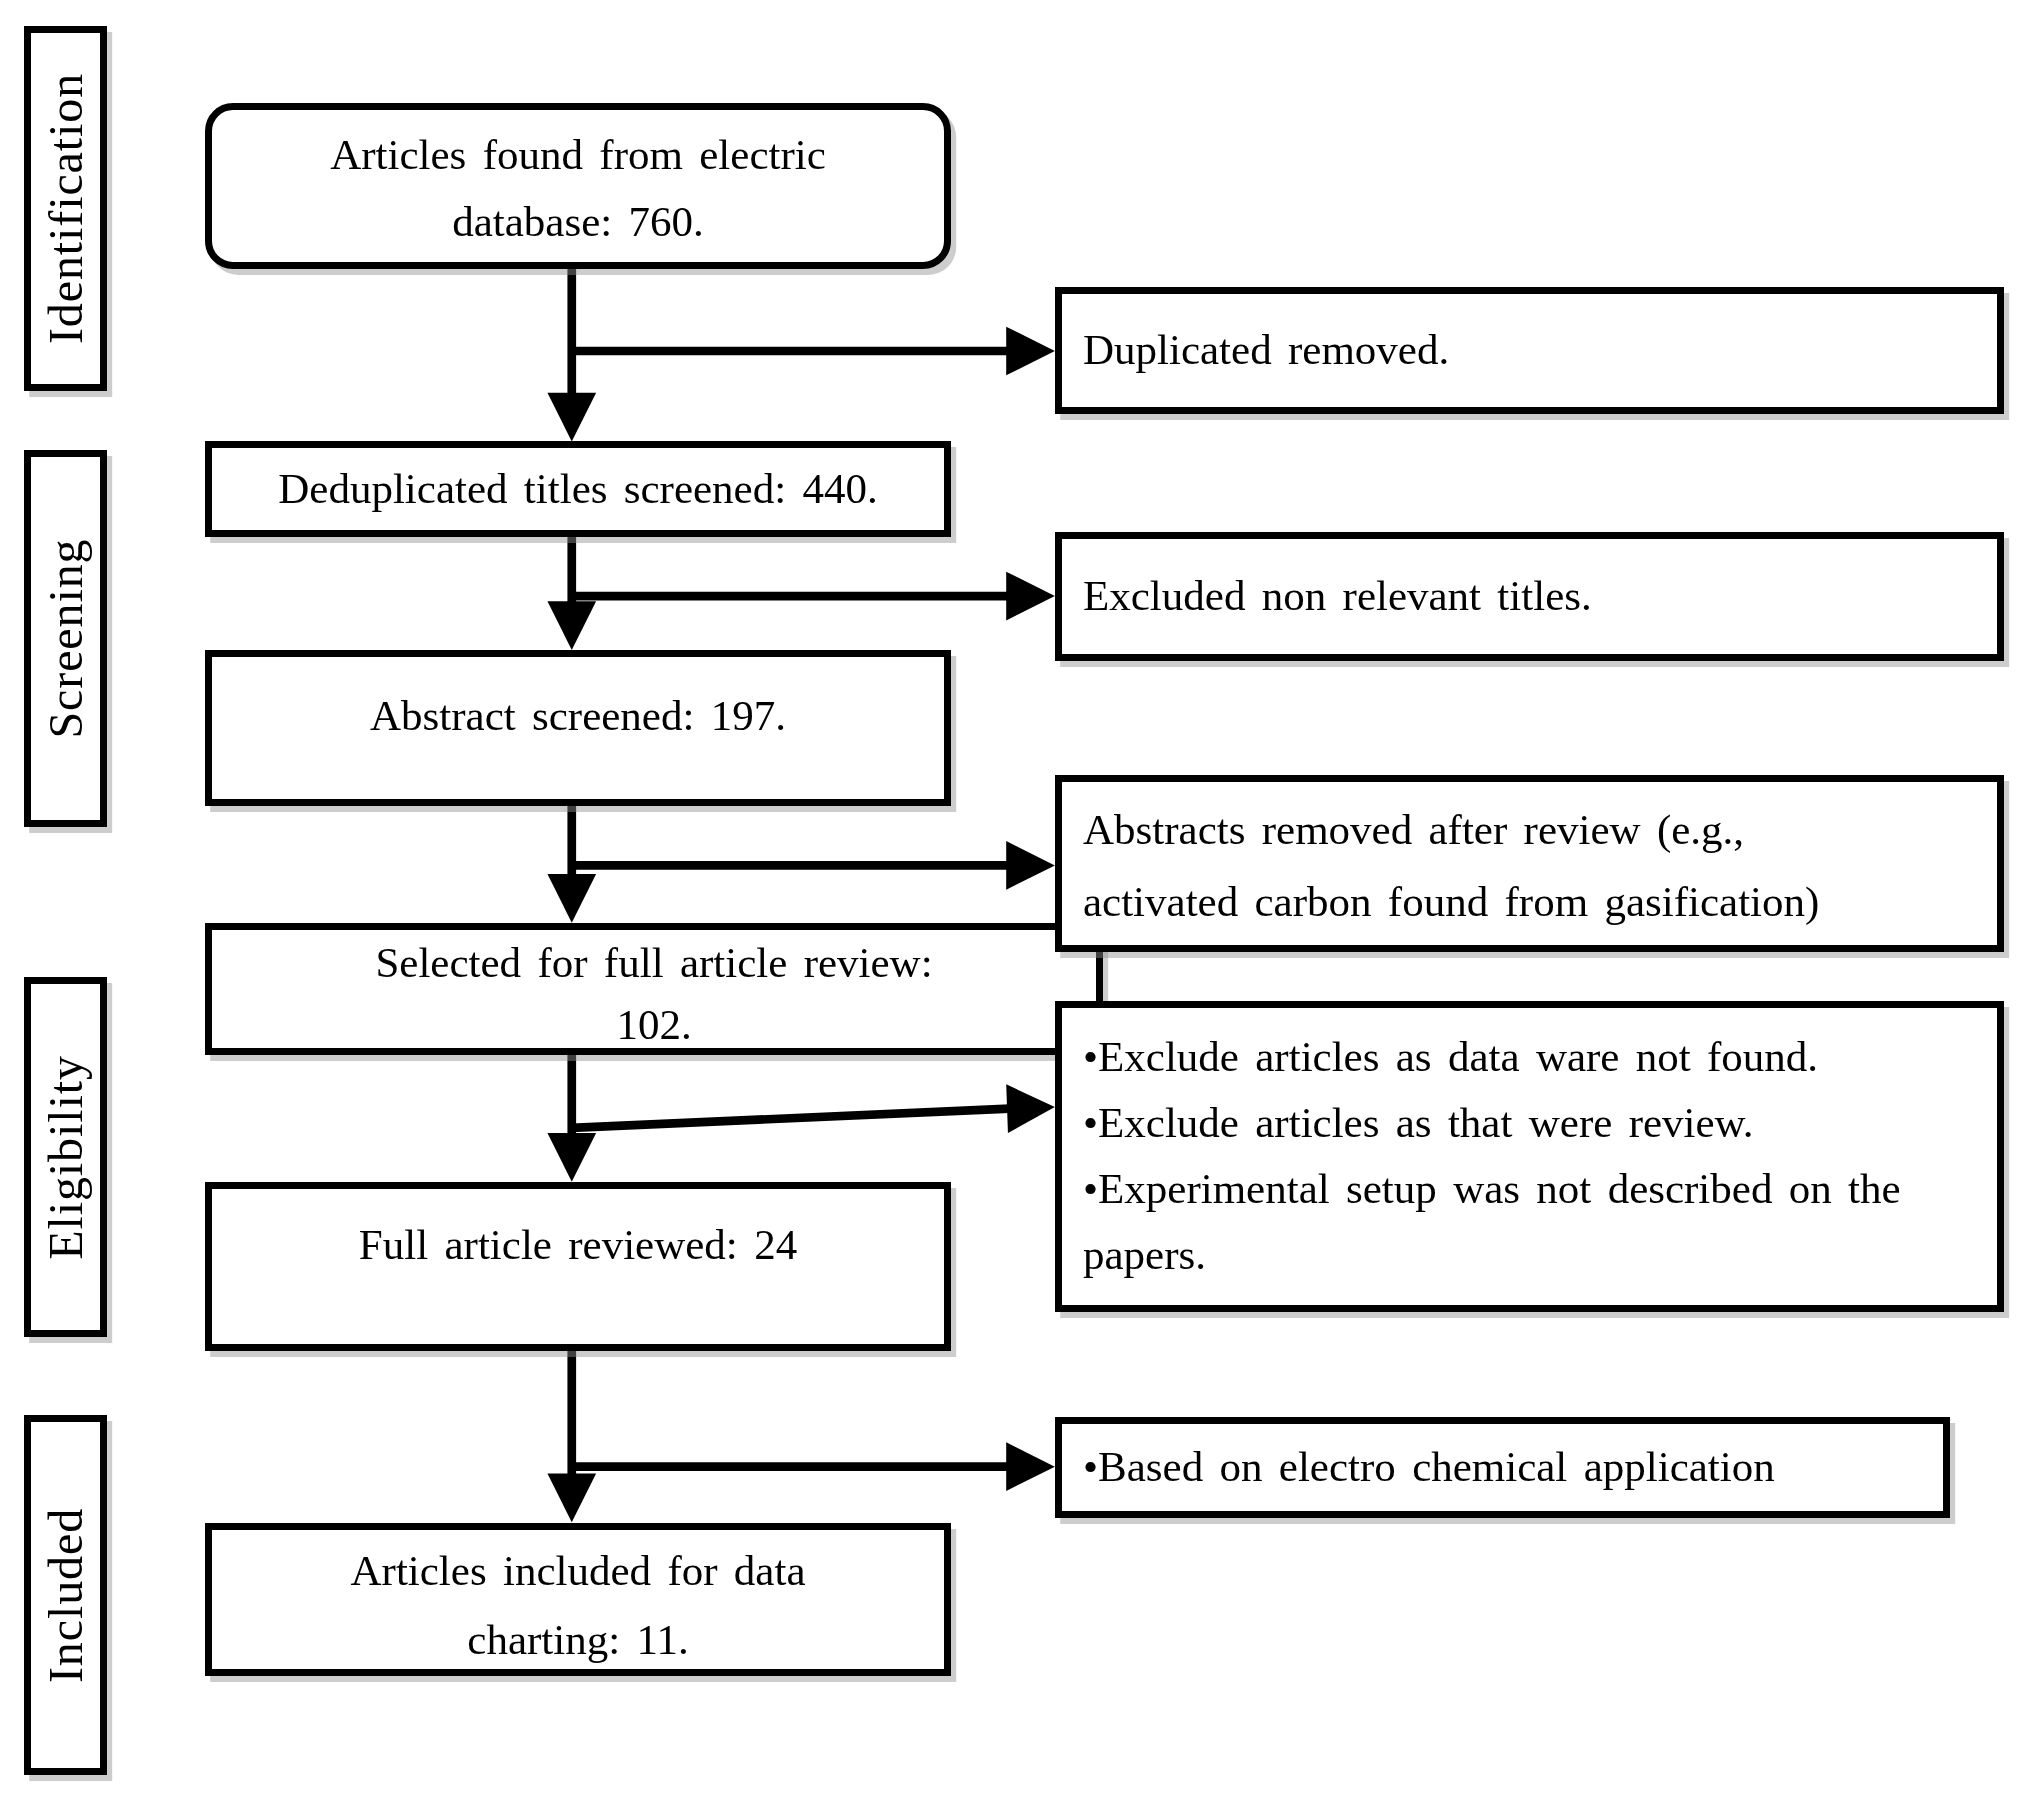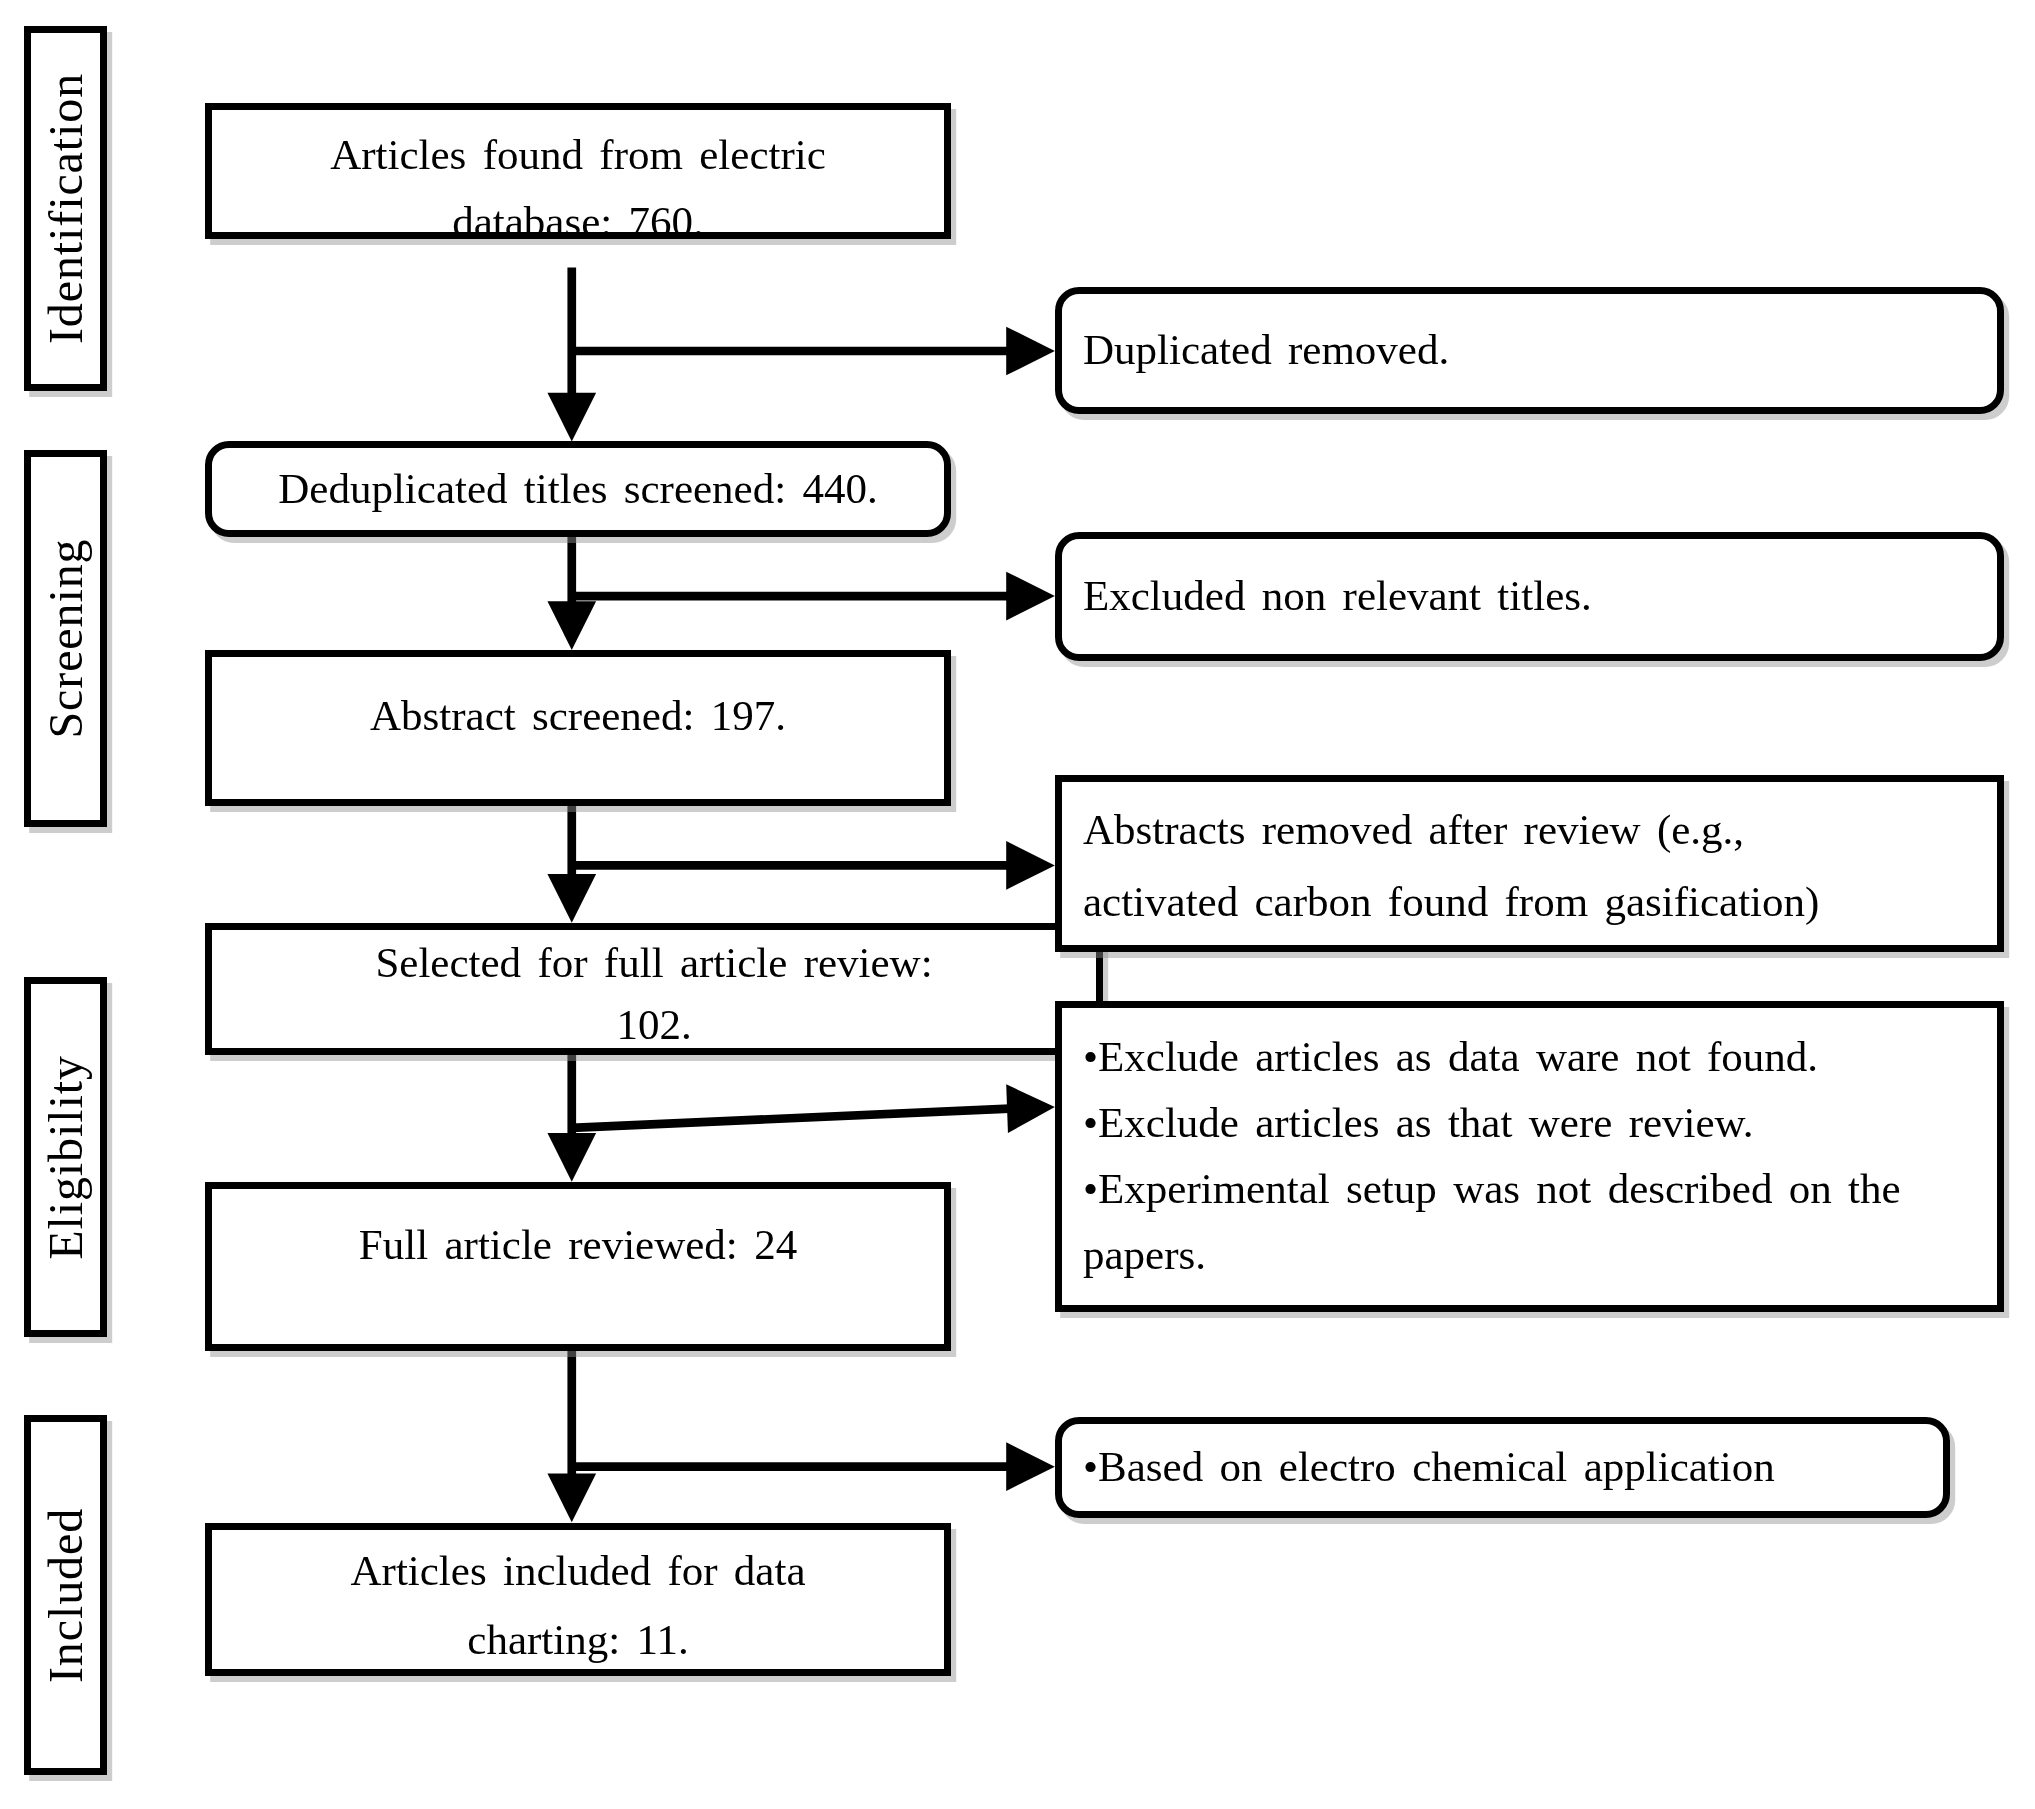--- a/index.html
+++ b/index.html
@@ -46,21 +46,20 @@
   .flow-text {
     font-size: 43px;
     word-spacing: 0.13em;
     line-height: 1.55;
   }
   .center-text { text-align: center; }
   .vcenter {
     display: flex;
     flex-direction: column;
     justify-content: center;
-    border-radius: 24px;
   }
   .side-pad { padding-left: 21px; padding-right: 12px; }
 </style>
 </head>
 <body>
 
 <div class="canvas">
 
   <svg class="arrows-layer" viewBox="0 0 2342 2082">
 
@@ -113,21 +112,21 @@
   <div class="box stage-box" style="left:24px; top:450px; width:83px; height:377px;">
     <span class="vtext">Screening</span>
   </div>
   <div class="box stage-box" style="left:24px; top:977px; width:83px; height:360px;">
     <span class="vtext">Eligibility</span>
   </div>
   <div class="box stage-box" style="left:24px; top:1415px; width:83px; height:360px;">
     <span class="vtext">Included</span>
   </div>
 
-  <div class="box flow-text center-text" style="left:205px; top:103px; width:746px; height:136px; padding-top:12px;">
+  <div class="box flow-text center-text" style="left:205px; top:103px; width:746px; height:166px; padding-top:12px;border-radius:28px;">
     <div>Articles found from electric</div>
     <div>database: 760.</div>
   </div>
 
   <div class="box flow-text center-text vcenter" style="left:205px; top:441px; width:746px; height:96px;">
     <div>Deduplicated titles screened: 440.</div>
   </div>
 
   <div class="box flow-text center-text" style="left:205px; top:650px; width:746px; height:156px; padding-top:26px;">
     <div>Abstract screened: 197.</div>

